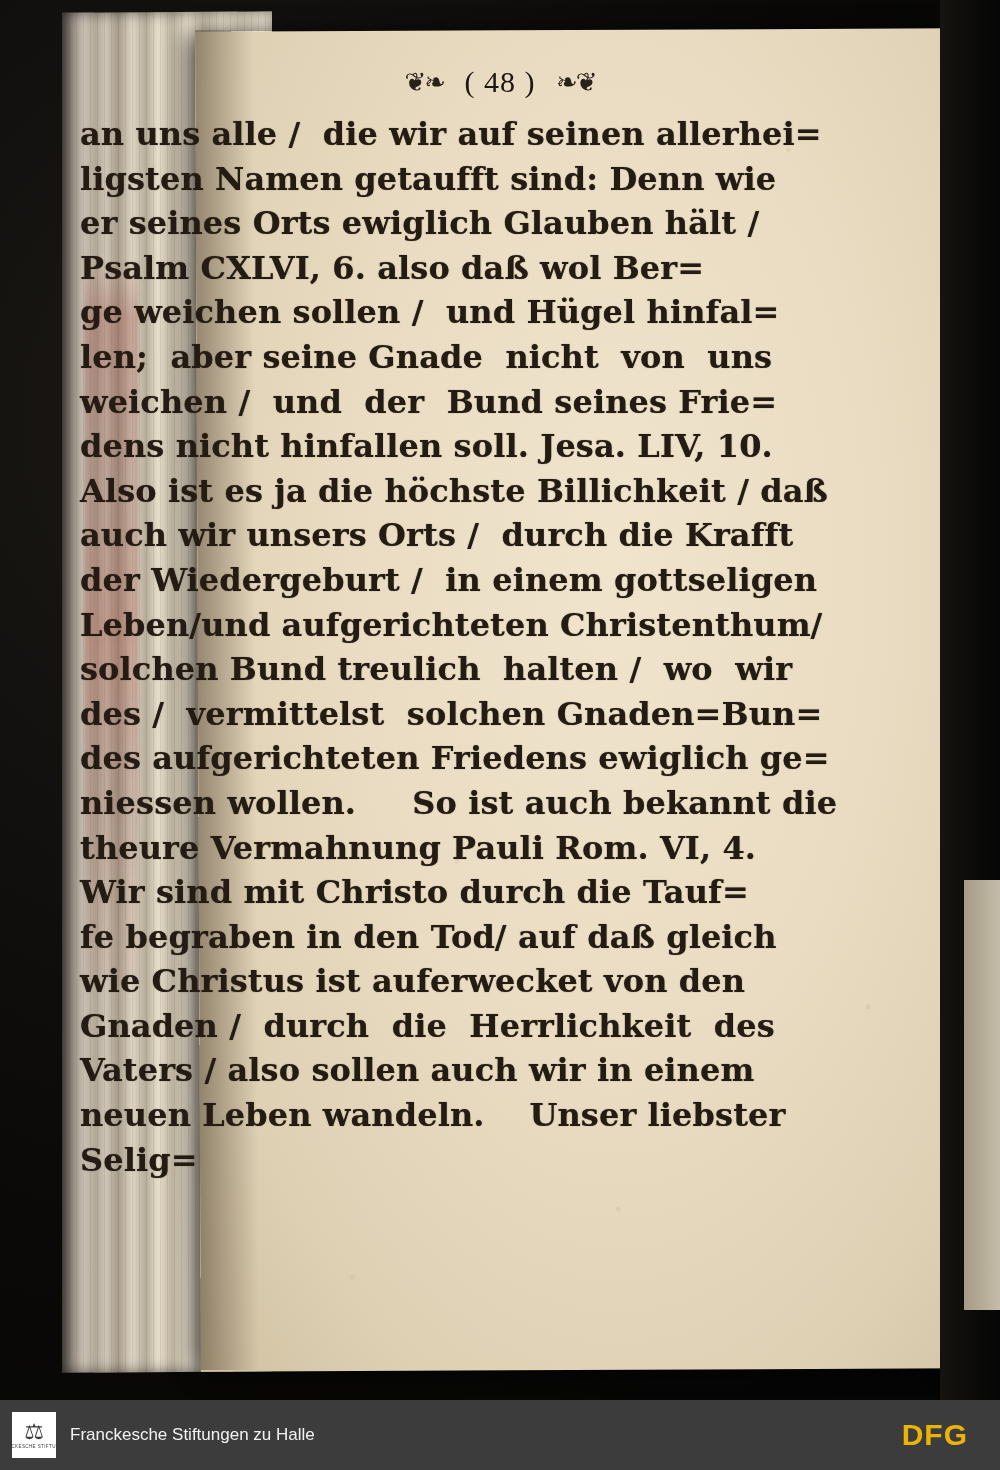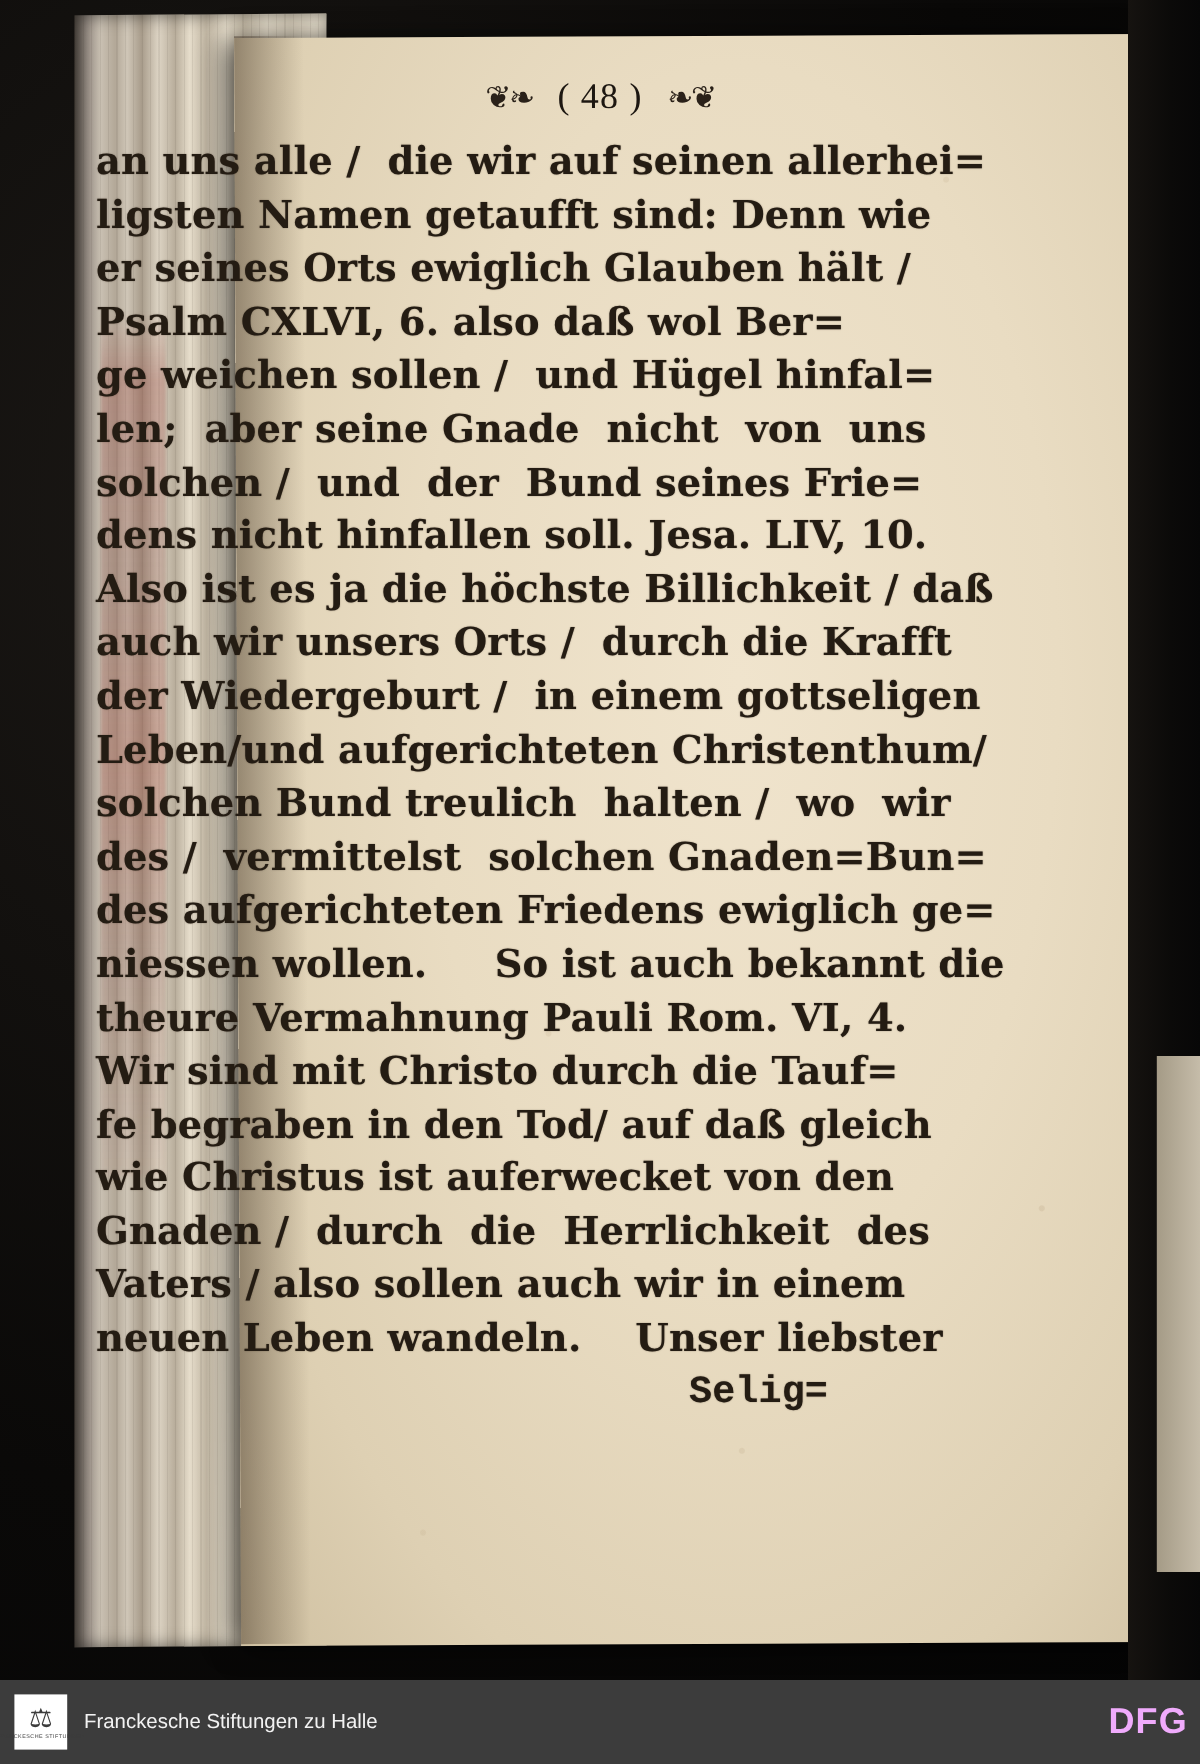--- a/index.html
+++ b/index.html
@@ -176,22 +176,21 @@
     text-align: left;
     letter-spacing: 0.1px;
     font-weight: 600;
     text-shadow: 0 0 1.1px rgba(40,28,16,0.55);
   }
   #body-text .ln {
     display: block;
     white-space: pre;
   }
   #body-text .ln.last {
-    text-align: right;
-    font-family: Liberation Mono, monospace;
+    text-align: left;
   }
 
   
   #footer {
     position: absolute;
     left: 0;
     top: 1400px;
     width: 1000px;
     height: 70px;
     background: #3c3c3c;
@@ -227,25 +226,25 @@
     margin-top: 2px;
     text-align: center;
     white-space: nowrap;
   }
   #footer-title {
     font-size: 17px;
     color: #f2f2f2;
     text-align: center;
   }
   #footer-right {
-    padding-right: 10px;
+    padding-right: 32px;
     font-size: 30px;
     font-weight: 700;
     letter-spacing: 1px;
-    color: #f0abfc;
+    color: #eab308;
   }
 </style>
 </head>
 <body>
 
 <div id="scan">
 
   <div id="backdrop"></div>
 
   <div id="bookblock"></div>
@@ -264,21 +263,21 @@
     <span class="orn">❧❦</span>
   </div>
 
   <div id="body-text">
     <span class="ln">an uns alle /  die wir auf seinen allerhei=</span>
     <span class="ln">ligsten Namen getaufft sind: Denn wie</span>
     <span class="ln">er seines Orts ewiglich Glauben hält /</span>
     <span class="ln">Psalm CXLVI, 6. also daß wol Ber=</span>
     <span class="ln">ge weichen sollen /  und Hügel hinfal=</span>
     <span class="ln">len;  aber seine Gnade  nicht  von  uns</span>
-    <span class="ln">solchen /  und  der  Bund seines Frie=</span>
+    <span class="ln">weichen /  und  der  Bund seines Frie=</span>
     <span class="ln">dens nicht hinfallen soll. Jesa. LIV, 10.</span>
     <span class="ln">Also ist es ja die höchste Billichkeit / daß</span>
     <span class="ln">auch wir unsers Orts /  durch die Krafft</span>
     <span class="ln">der Wiedergeburt /  in einem gottseligen</span>
     <span class="ln">Leben/und aufgerichteten Christenthum/</span>
     <span class="ln">solchen Bund treulich  halten /  wo  wir</span>
     <span class="ln">des /  vermittelst  solchen Gnaden=Bun=</span>
     <span class="ln">des aufgerichteten Friedens ewiglich ge=</span>
     <span class="ln">niessen wollen.     So ist auch bekannt die</span>
     <span class="ln">theure Vermahnung Pauli Rom. VI, 4.</span>

